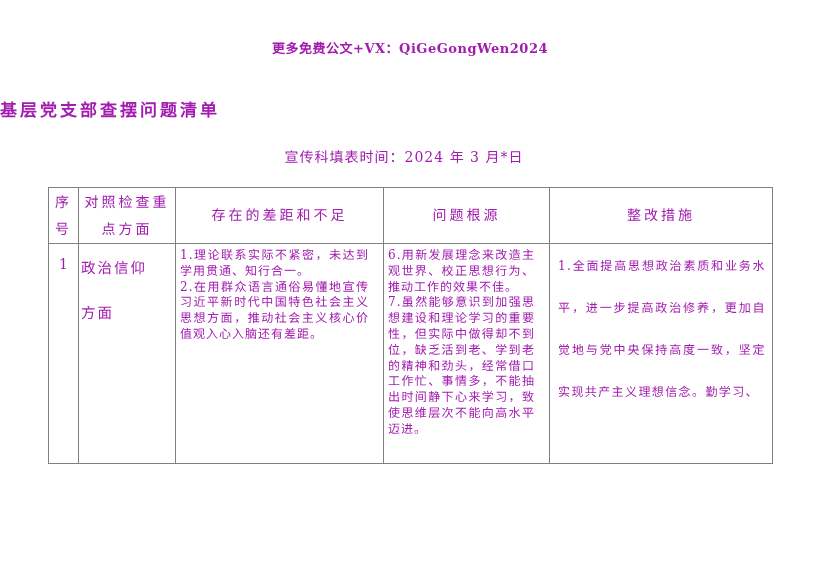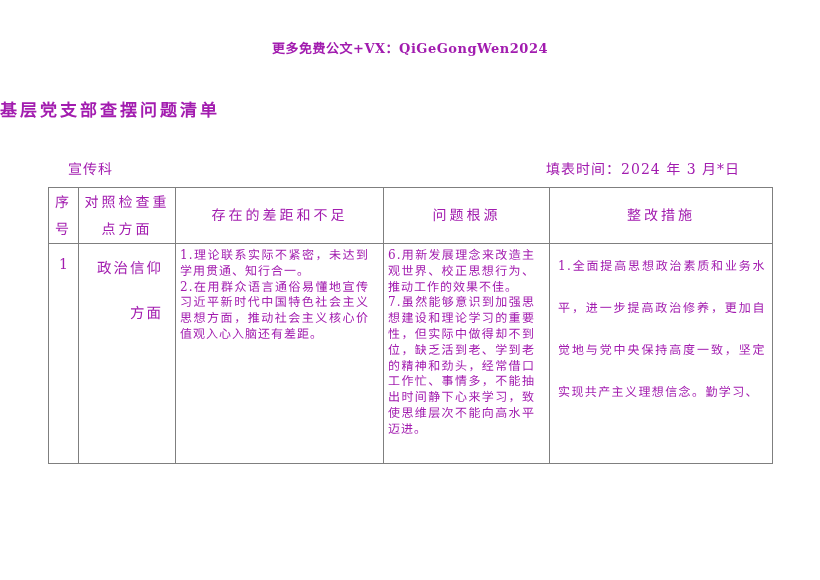--- a/index.html
+++ b/index.html
@@ -32,25 +32,25 @@
     left: 0;
     right: 0;
     margin: 0;
     text-align: left;
     font-size: 17px;
     font-weight: bold;
     letter-spacing: 3px;
   }
   .meta {
     position: absolute;
-    top: 158px;
+    top: 146px;
     left: 68px;
     width: 672px;
     display: flex;
-    justify-content: space-between;
+    justify-content: center;
     font-size: 14px;
     letter-spacing: 1px;
   }
   table.sheet {
     position: absolute;
     left: 48px;
     top: 187px;
     width: 724px;
     border-collapse: collapse;
     table-layout: fixed;
@@ -71,21 +71,21 @@
     padding: 0;
   }
   td { vertical-align: top; }
   td.c-index {
     text-align: center;
     font-size: 14px;
     padding-top: 12px;
     font-family: "DejaVu Serif", "Liberation Serif", serif;
   }
   td.c-aspect {
-    text-align: right;
+    text-align: left;
     font-size: 14.5px;
     line-height: 45px;
     letter-spacing: 2px;
     padding: 2px 12px 0 2px;
   }
   td.c-gaps, td.c-causes {
     font-size: 12px;
     line-height: 15.8px;
     letter-spacing: 1px;
     text-align: justify;

